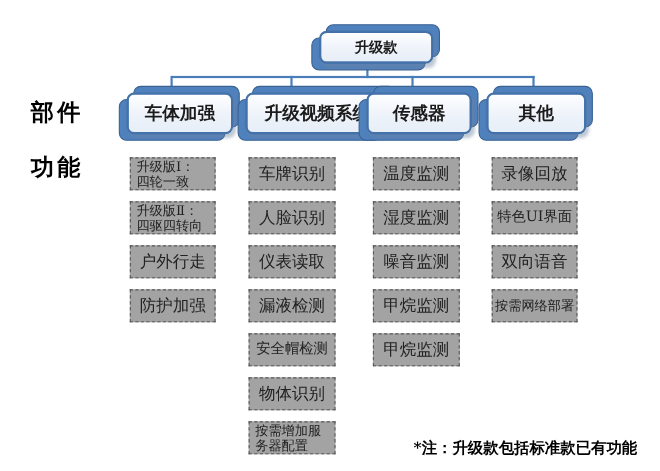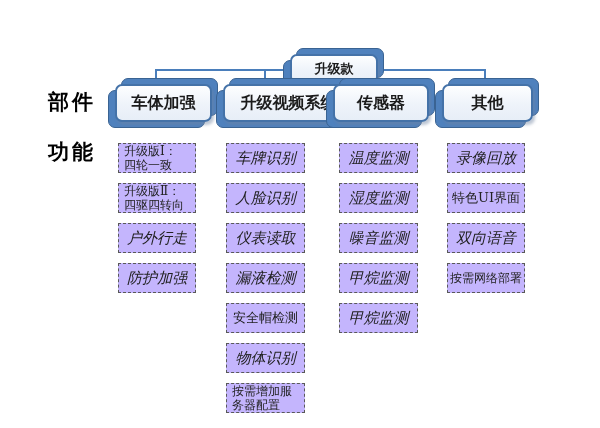--- a/index.html
+++ b/index.html
@@ -2,58 +2,58 @@
 <html><head>
 <meta charset="utf-8">
 <style>
   html,body { margin:0; padding:0; }
   .stage {
     position:relative; width:600px; height:428px; background:#ffffff;
     font-family:"DejaVu Serif","Liberation Serif",serif; color:#1b1b1b;
     overflow:hidden;
   }
   
-  .side-label { position:absolute; left:48px; font-size:21px; font-weight:bold; letter-spacing:3px; color:#000; }
+  .side-label { position:absolute; left:28px; font-size:21px; font-weight:bold; letter-spacing:3px; color:#000; }
   .side-label.components { top:88px; }
   .side-label.functions  { top:138px; }
   
   .conn { position:absolute; background:#4a7ebb; }
   
   .node { position:absolute; }
   .node .bk { position:absolute; inset:0; border-radius:7px; background:#4f81bd; border:1px solid #3a6392; }
   .node .bk.ur { transform:translate(6px,-6px); }
   .node .bk.dl { transform:translate(-7px,6px); }
   .node .front {
     position:absolute; inset:0; border-radius:7px;
     background:linear-gradient(180deg,#fdfeff 0%,#eef3fa 55%,#e7eef7 100%);
     border:2px solid #4472a8; box-shadow:2px 3px 3px rgba(110,130,160,0.45);
     display:flex; align-items:center; justify-content:center;
     font-weight:bold; color:#1b1b1b;
   }
-  .node.root  { left:290px; top:28px;  width:88px;  height:30px;margin-top:26px; }
+  .node.root  { left:290px; top:28px;  width:104px;  height:30px; }
   .node.root .front { font-size:13px; }
   .node.branch { top:84px; height:38px; }
   .node.branch .front { font-size:16px; }
   .node.b0 { left:115px; width:97px; }
   .node.b1 { left:223px; width:107px;padding-left:24px; }
   .node.b2 { left:333px; width:96px; }
   .node.b3 { left:442px; width:91px; }
   
   .col { position:absolute; top:143px; }
   .col.c0 { left:118px; width:78px; }
   .col.c1 { left:226px; width:79px; }
   .col.c2 { left:339px; width:79px; }
   .col.c3 { left:447px; width:78px; }
   .item {
     box-sizing:border-box; height:30px; margin-bottom:10px;
-    border:1px dashed #595959; background:#c4b5fd;
+    border:1px dashed #595959; background:#a3a3a3;
     display:flex; align-items:center; justify-content:center;
   }
   .item span { white-space:pre-line; text-align:center; line-height:1.2; color:#222; }
-  .item.fs-l span { font-size:15px;font-style:italic; }
+  .item.fs-l span { font-size:15px; }
   .item.fs-m span { font-size:13px; }
   .item.fs-s span { font-size:12px; }
   .item.pre { justify-content:flex-start; padding-left:5px; }
   .item.pre span { text-align:left; }
   
   .footnote { position:absolute; left:376px; top:399px; font-size:14px; font-weight:bold; color:#000; }
 </style>
 </head>
 <body>
 
@@ -164,14 +164,15 @@
         <span>特色UI界面</span>
       </div>
     <div class="item fs-l">
         <span>双向语音</span>
       </div>
     <div class="item fs-s">
         <span>按需网络部署</span>
       </div>
   </div>
 
+  <div class="footnote">*注：升级款包括标准款已有功能</div>
 
 </div>
 
 </body></html>

